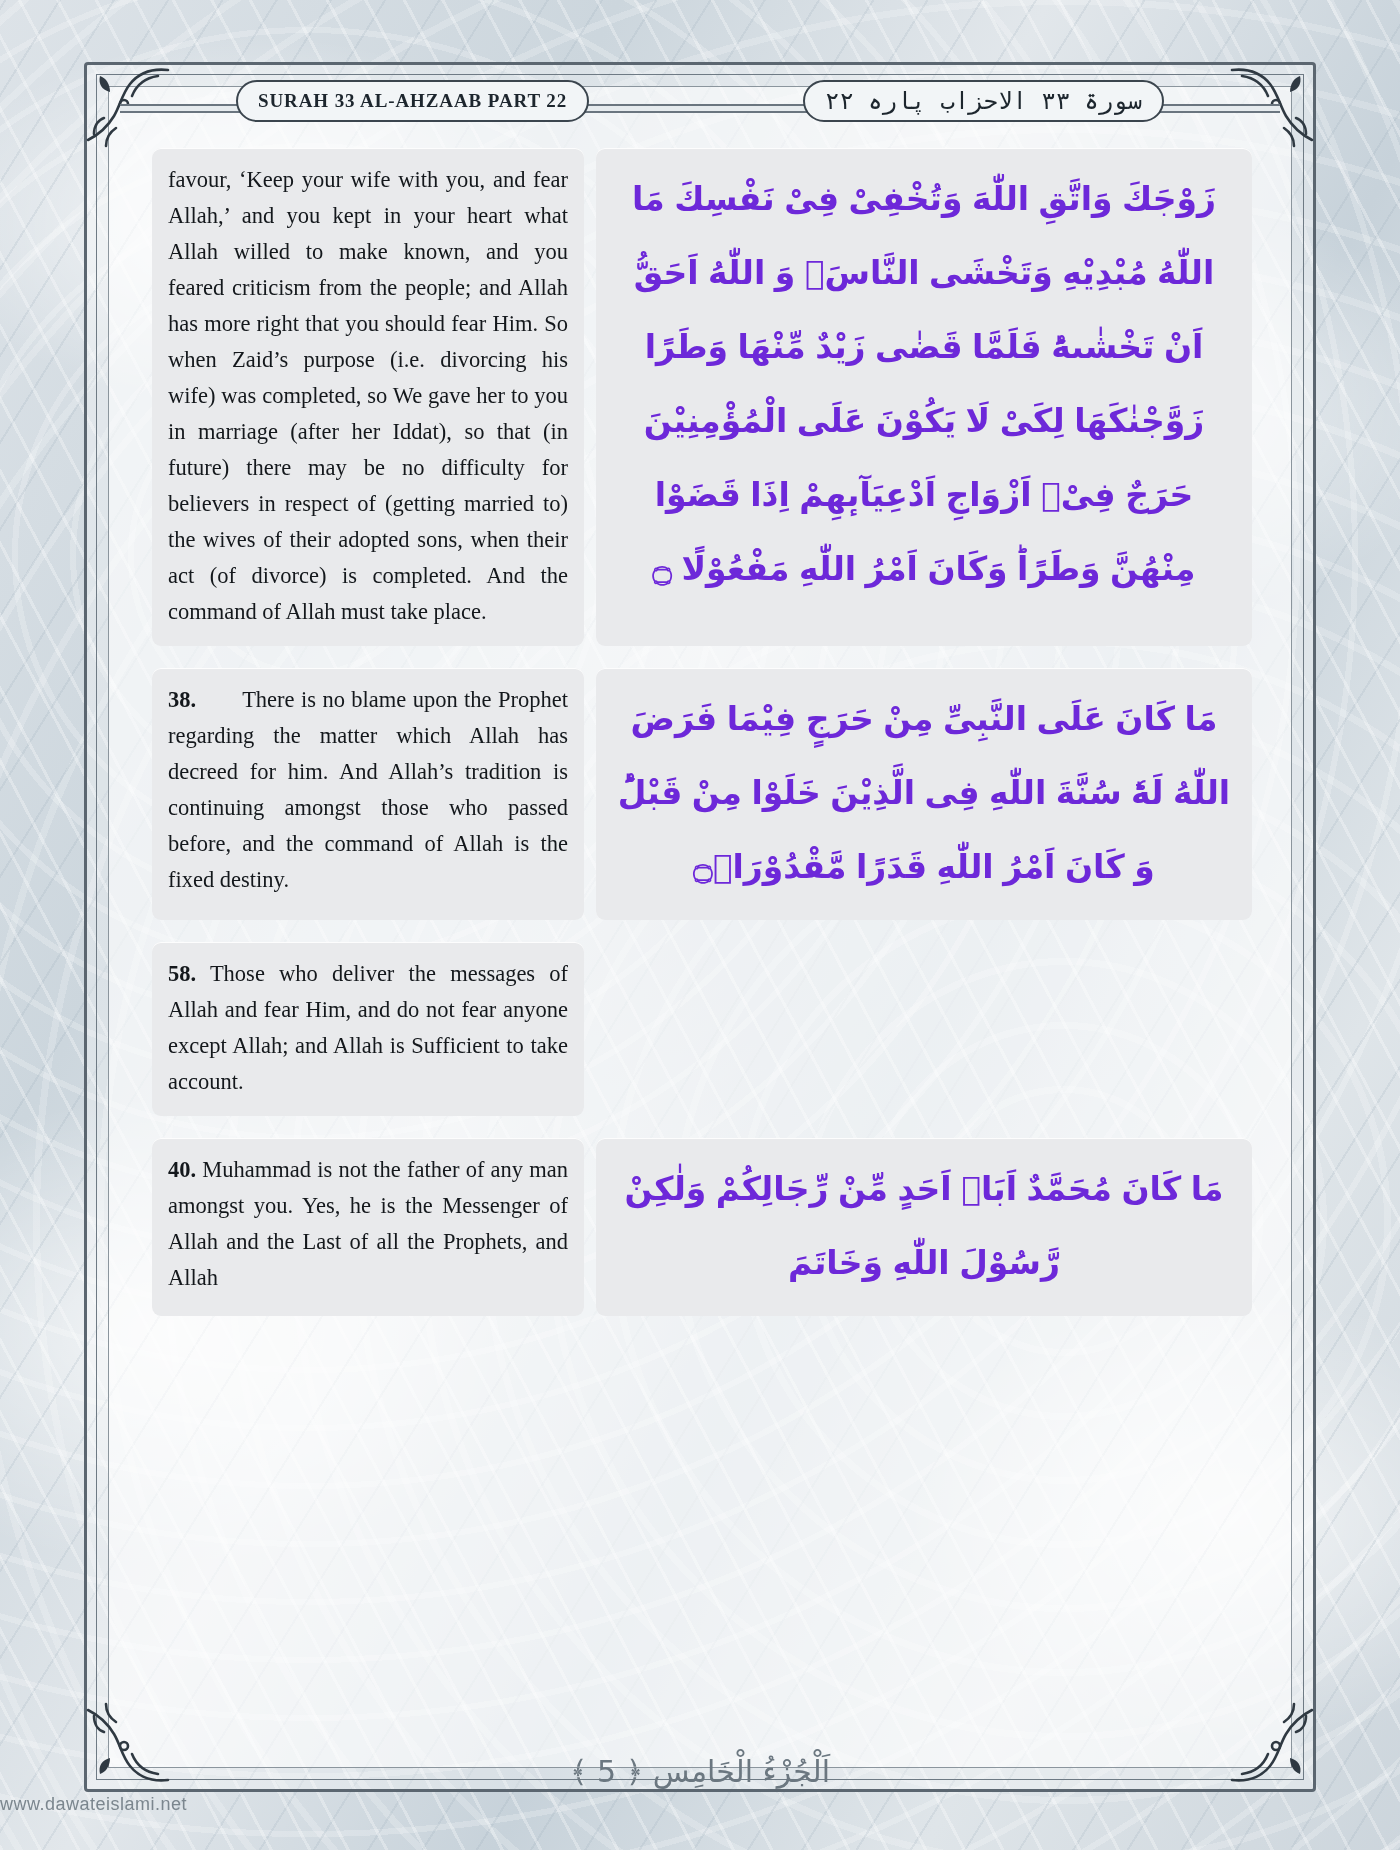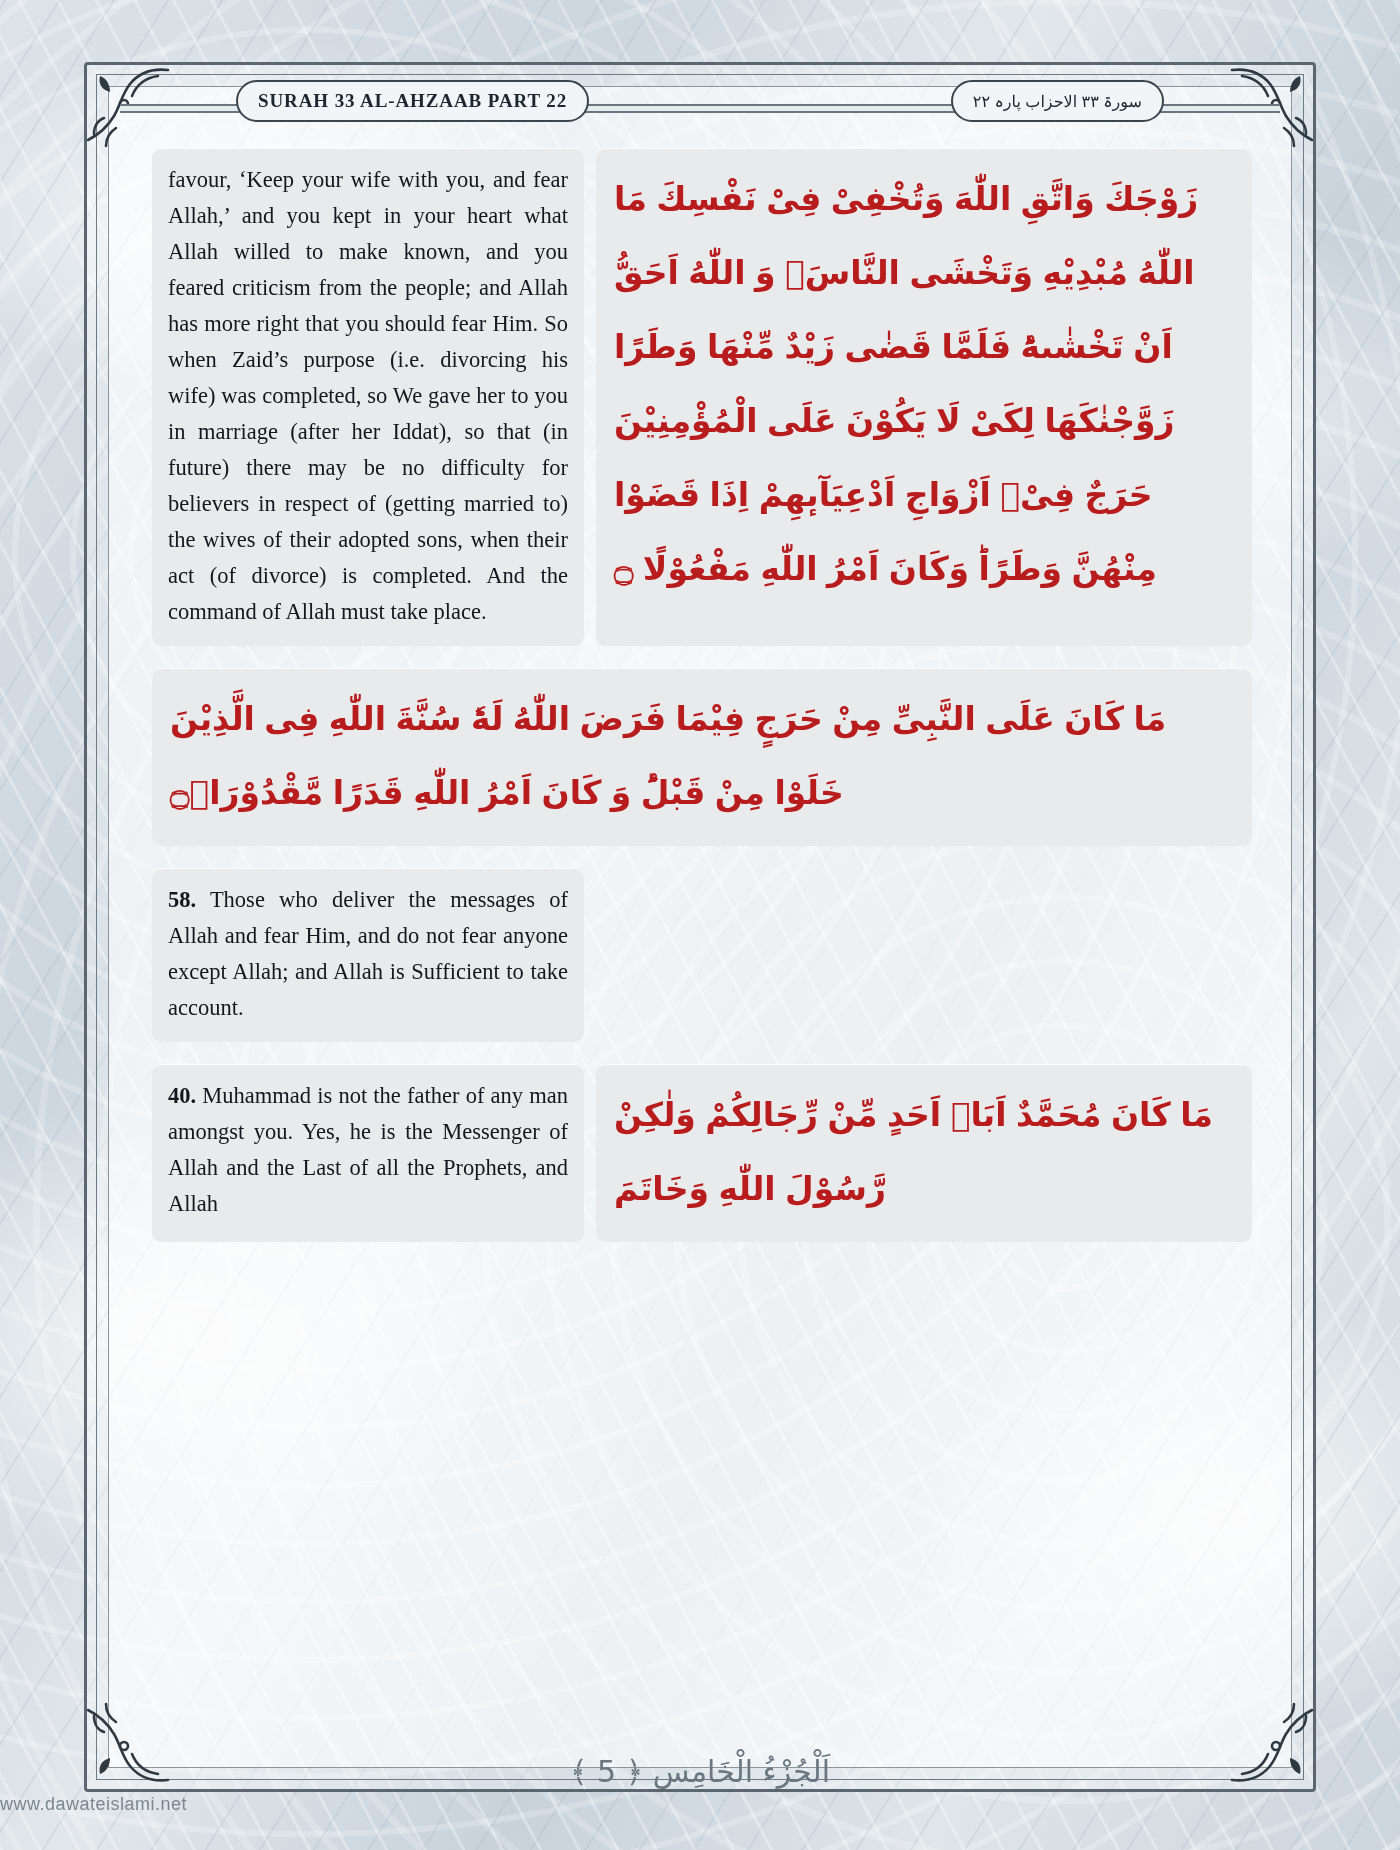--- a/index.html
+++ b/index.html
@@ -109,25 +109,25 @@
     left: 116px;
     letter-spacing: .9px;
     font-size: 19px;
     font-weight: bold;
     font-variant: small-caps;
     color: #1d262e;
     white-space: nowrap;
   }
   #title-ar {
     right: 116px;
-    font-size: 16px;
+    font-size: 24px;
     color: #1d262e;
     direction: rtl;
     white-space: nowrap;
-    font-family: Liberation Sans, sans-serif;
+    font-family: Liberation Mono, monospace;
   }
 
   
   #content {
     position: absolute;
     left: 152px; top: 148px;
     width: 1100px;
     display: flex;
     flex-direction: column;
     gap: 22px;
@@ -151,25 +151,25 @@
     font-size: 22.5px;
     line-height: 36px;
     color: #14181c;
     hyphens: none;
   }
   .pane-ar {
     flex: 1;
     padding: 14px 18px 16px 18px;
     box-sizing: border-box;
     direction: rtl;
-    text-align: left;
+    text-align: center;
     font-family: "DejaVu Sans", sans-serif;
     font-size: 33px;
     line-height: 74px;
-    color: #b91c1c;
+    color: #6d28d9;
     font-weight: bold;
     word-spacing: -2px;
   }
   .vnum {
     font-weight: bold;
   }
   .vgap { display: inline-block; width: 46px; }
 
   
   #footer-band {
@@ -272,20 +272,23 @@
   <div id="content">
 
     <div class="verse-row">
       <div class="pane pane-en">
         <span class="vnum"></span><span>favour, ‘Keep your wife with you, and fear Allah,’ and you kept in your heart what Allah willed to make known, and you feared criticism from the people; and Allah has more right that you should fear Him. So when Zaid’s purpose (i.e. divorcing his wife) was completed, so We gave her to you in marriage (after her Iddat), so that (in future) there may be no difficulty for believers in respect of (getting married to) the wives of their adopted sons, when their act (of divorce) is completed. And the command of Allah must take place.</span>
       </div>
       <div class="pane pane-ar">زَوْجَكَ وَاتَّقِ اللّٰهَ وَتُخْفِیْ فِیْ نَفْسِكَ مَا اللّٰهُ مُبْدِیْهِ وَتَخْشَى النَّاسَۚ وَ اللّٰهُ اَحَقُّ اَنْ تَخْشٰىهُؕ فَلَمَّا قَضٰى زَیْدٌ مِّنْهَا وَطَرًا زَوَّجْنٰكَهَا لِكَیْ لَا یَكُوْنَ عَلَى الْمُؤْمِنِیْنَ حَرَجٌ فِیْۤ اَزْوَاجِ اَدْعِیَآىٕهِمْ اِذَا قَضَوْا مِنْهُنَّ وَطَرًاؕ وَكَانَ اَمْرُ اللّٰهِ مَفْعُوْلًا ۝</div>
     </div>
 
     <div class="verse-row">
+      <div class="pane pane-en">
+        <span class="vnum">38.</span><span class="vgap"></span><span>There is no blame upon the Prophet regarding the matter which Allah has decreed for him. And Allah’s tradition is continuing amongst those who passed before, and the command of Allah is the fixed destiny.</span>
+      </div>
       <div class="pane pane-ar">مَا كَانَ عَلَى النَّبِیِّ مِنْ حَرَجٍ فِیْمَا فَرَضَ اللّٰهُ لَهٗؕ سُنَّةَ اللّٰهِ فِی الَّذِیْنَ خَلَوْا مِنْ قَبْلُؕ وَ كَانَ اَمْرُ اللّٰهِ قَدَرًا مَّقْدُوْرَاۙ۝</div>
     </div>
 
     <div class="verse-row">
       <div class="pane pane-en">
         <span class="vnum">58.</span>
         <span>Those who deliver the messages of Allah and fear Him, and do not fear anyone except Allah; and Allah is Sufficient to take account.</span>
       </div>
     </div>
 

